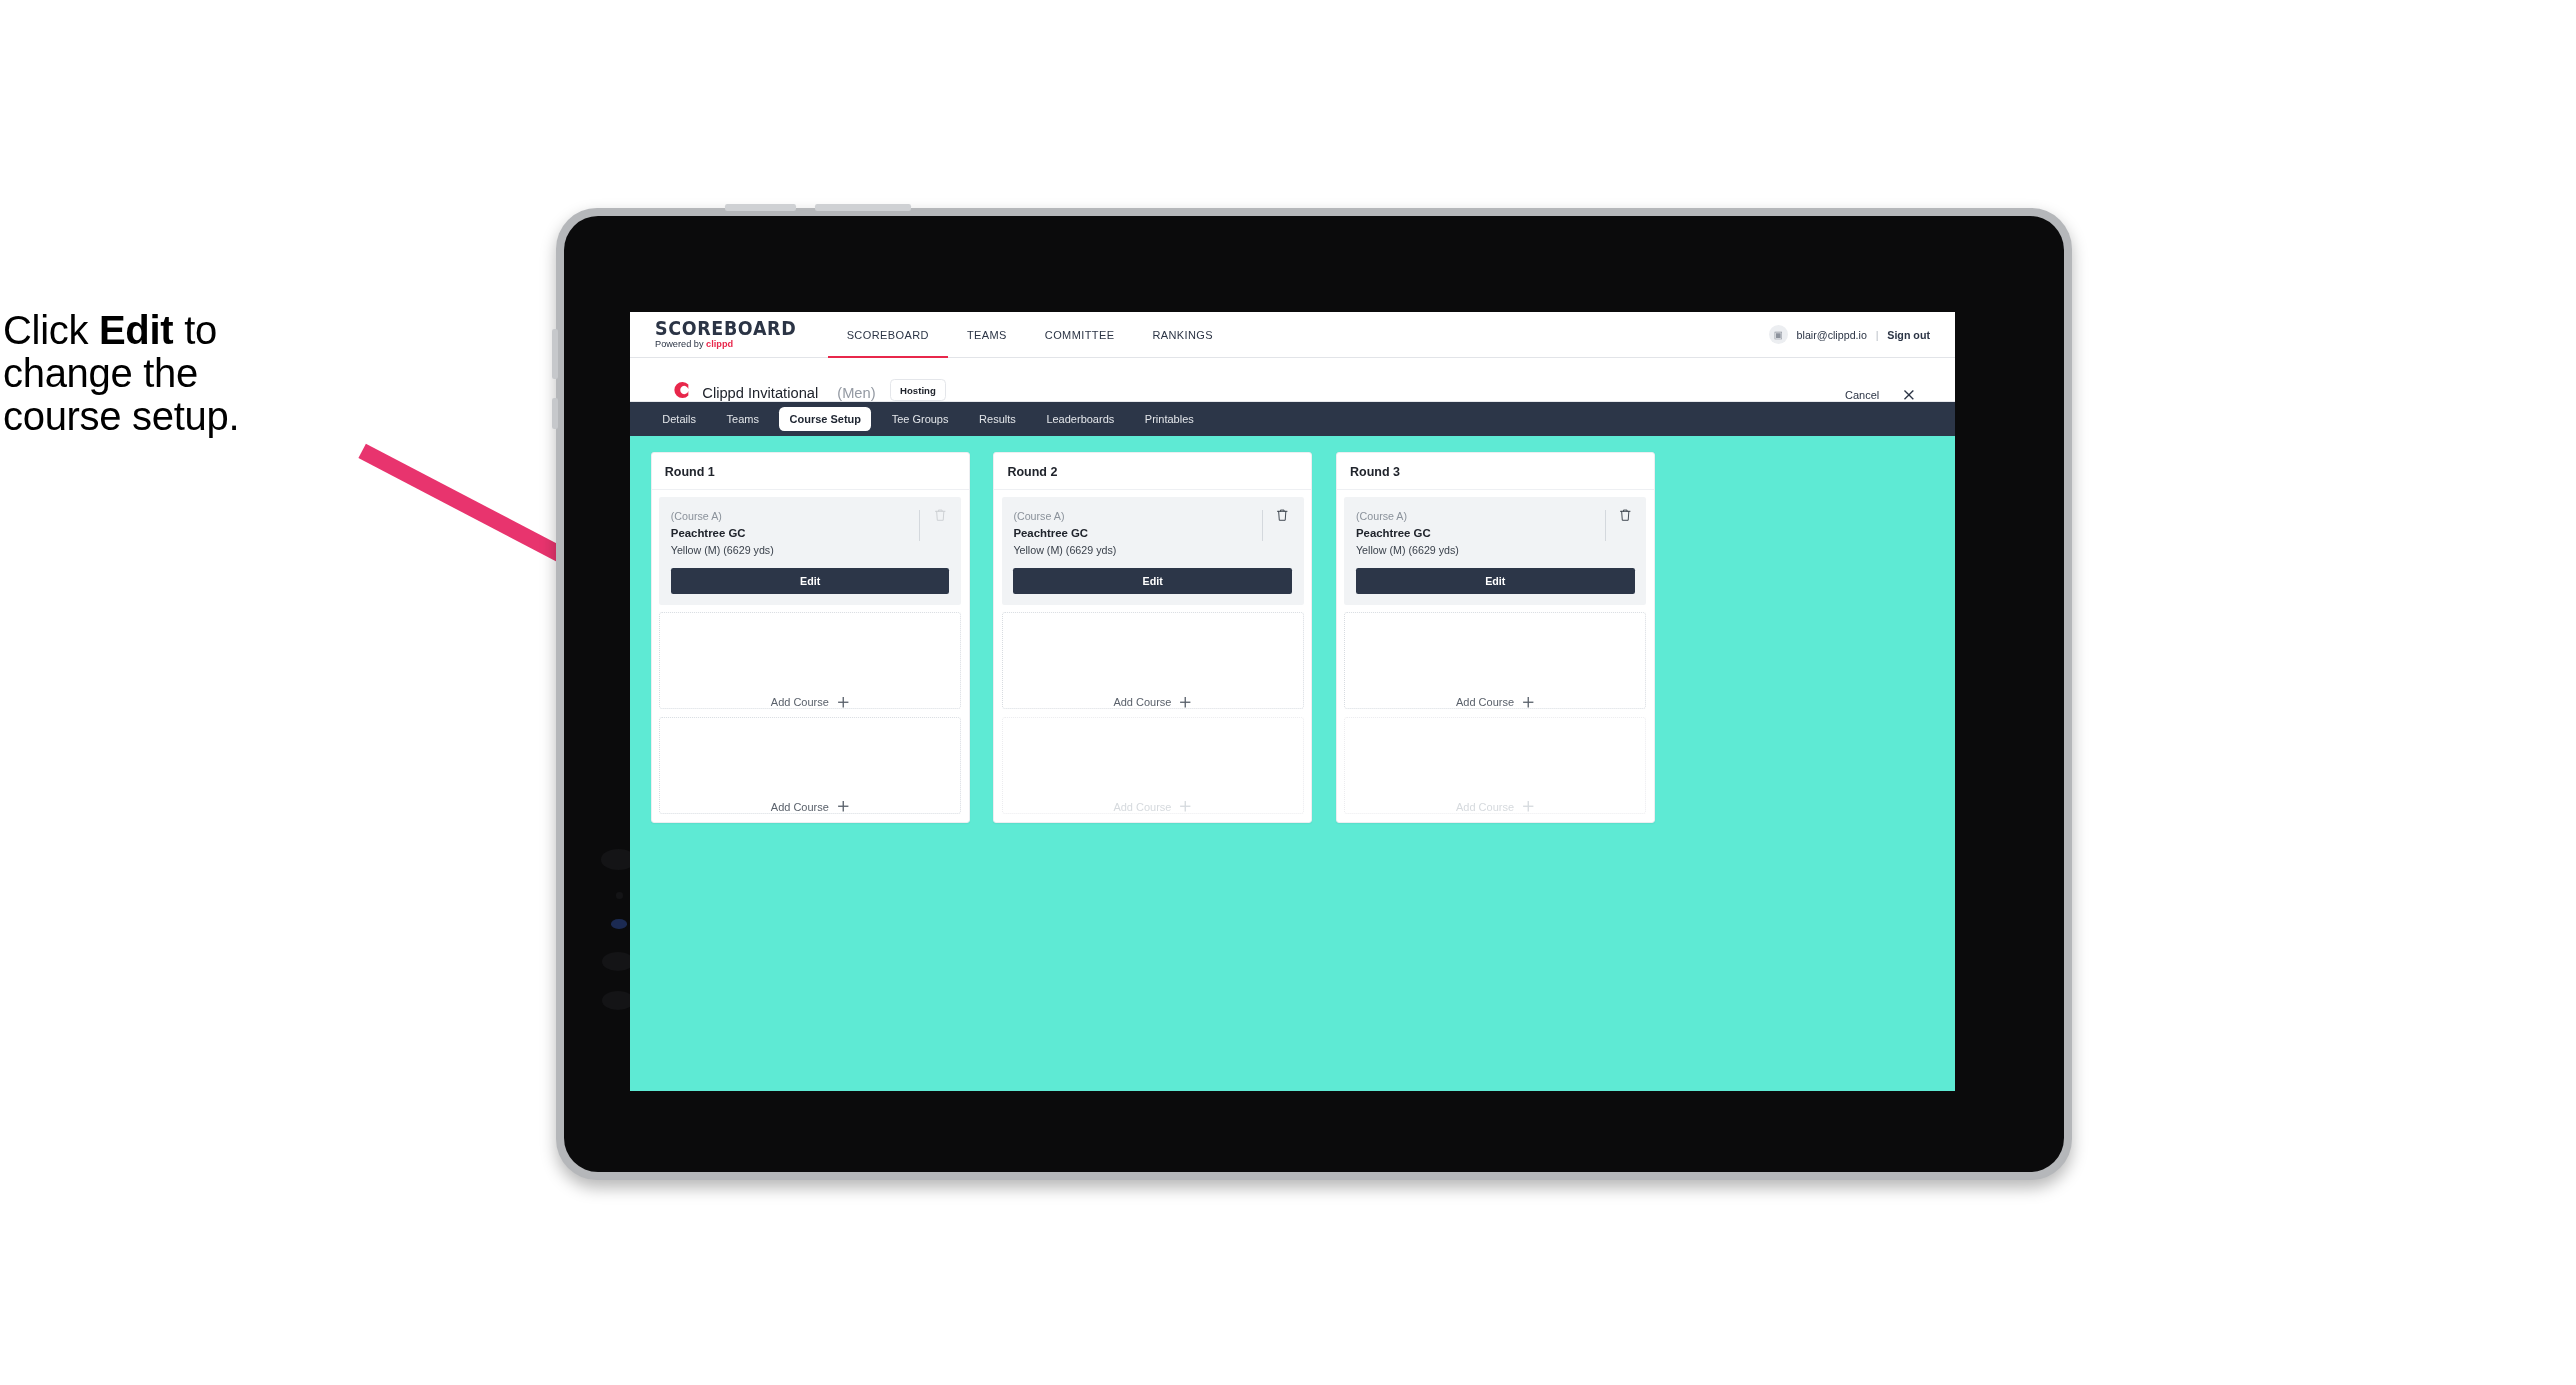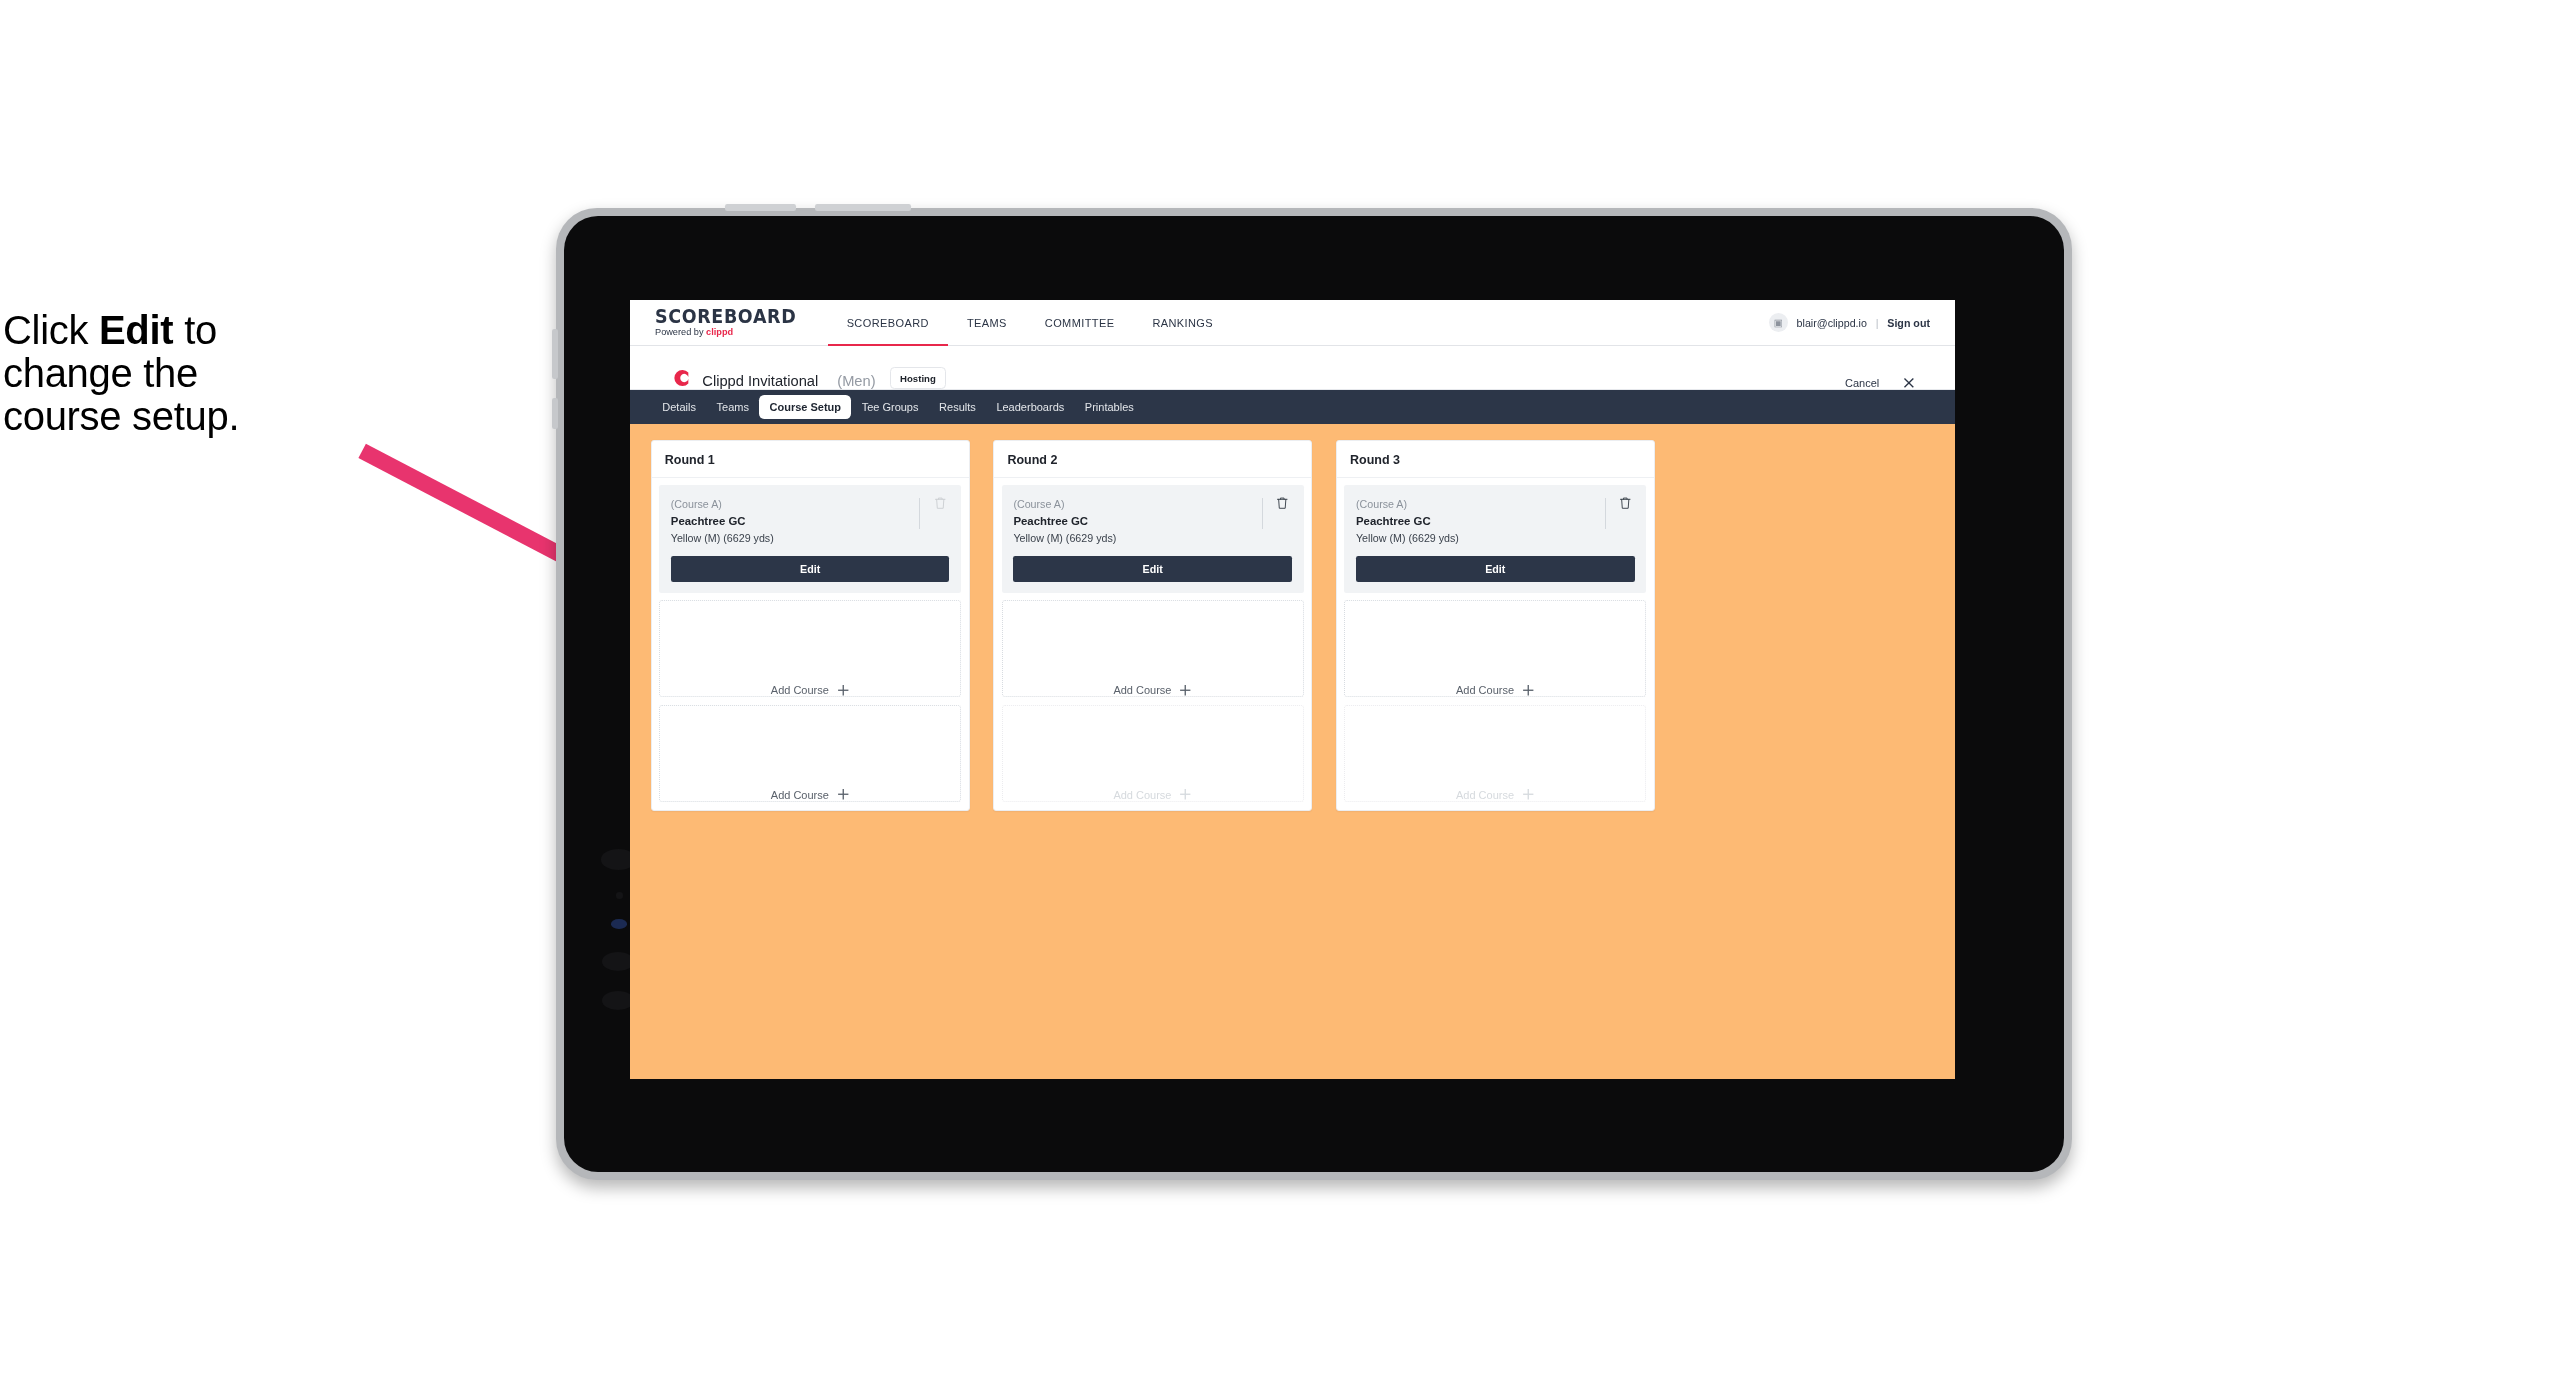--- a/index.html
+++ b/index.html
@@ -52,23 +52,23 @@
   .dot { position: absolute; border-radius: 50%; background: #141416; }
   .dot.d1 { left: 37px; top: 633px; width: 35px; height: 20.6px; }
   .dot.d2 { left: 52px; top: 676px; width: 6.6px; height: 6.6px; }
   .dot.d3 { left: 47px; top: 703px; width: 15.5px; height: 9.6px; background: #1b2a52; }
   .dot.d4 { left: 38px; top: 736px; width: 32px; height: 19px; }
   .dot.d5 { left: 38px; top: 775px; width: 32px; height: 19px; }
 
   
   .viewport {
     position: absolute;
-    left: 630px; top: 300px;
+    left: 630px; top: 312px;
     width: 1325px; height: 779px;
-    background: #fdba74;
+    background: #5eead4;
     overflow: hidden;
   }
 
   
   .topbar {
     height: 46px; background: #ffffff;
     display: flex; align-items: stretch;
     border-bottom: 0.7px solid #e2e4e8;
     position: relative;
   }
@@ -121,21 +121,21 @@
     color: #20242c; background: #fff; border: 0.7px solid #e4e6ea; border-radius: 4.4px;
   }
   .cancel {
     margin-left: auto; display: flex; align-items: center; gap: 24px;
     font-size: 11px; color: #2b3445; cursor: pointer;
   }
 
   
   .tabstrip {
     height: 34px; background: #2c3648;
-    display: flex; align-items: center; padding: 0 22px; gap: 0;
+    display: flex; align-items: center; padding: 0 22px; gap: 10px;
   }
   .tab {
     font-size: 11px; color: #e3e6ea; padding: 5.9px 10.3px;
     border-radius: 5.2px; cursor: pointer; white-space: nowrap;
   }
   .tab.active { background: #ffffff; color: #1d2430; font-weight: 700; }
 
   
   .content { padding: 16px 20.6px; display: flex; gap: 23.6px; align-items: flex-start; }
   .round-col {

